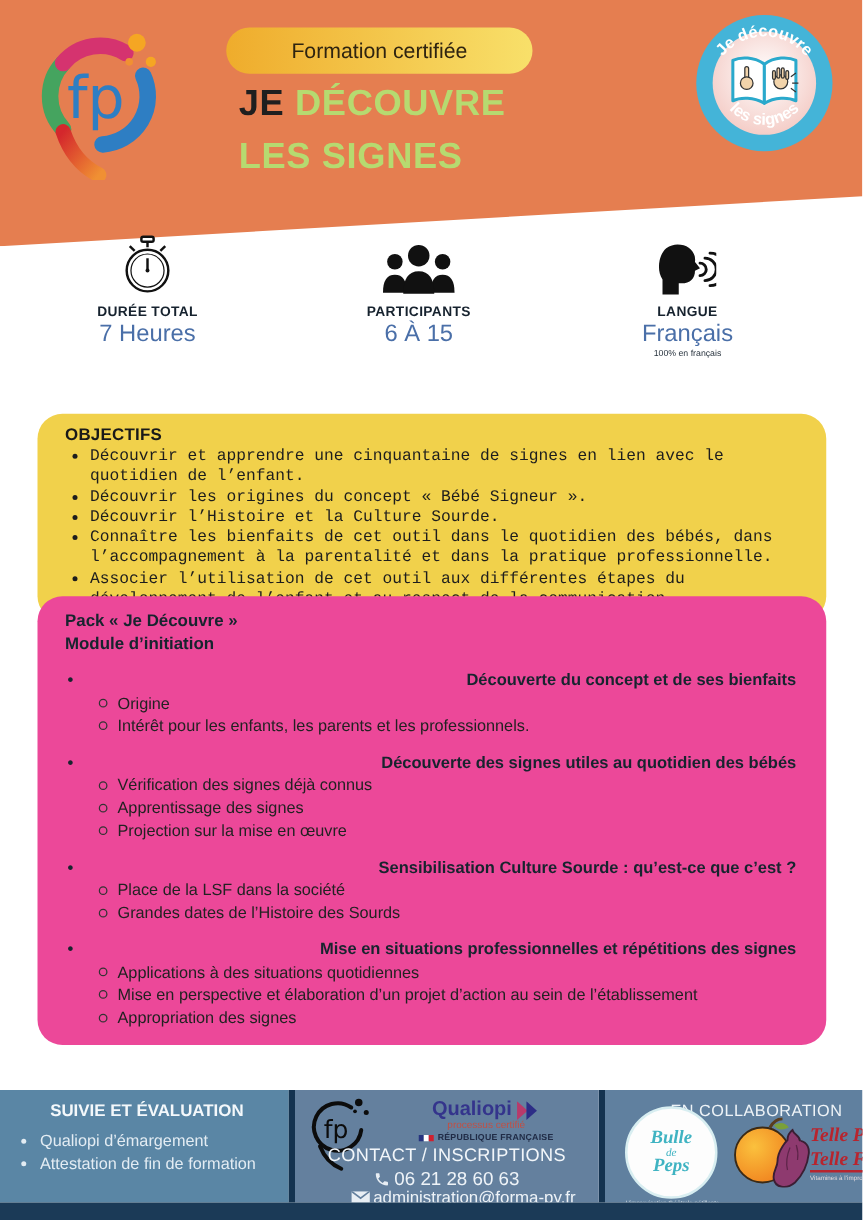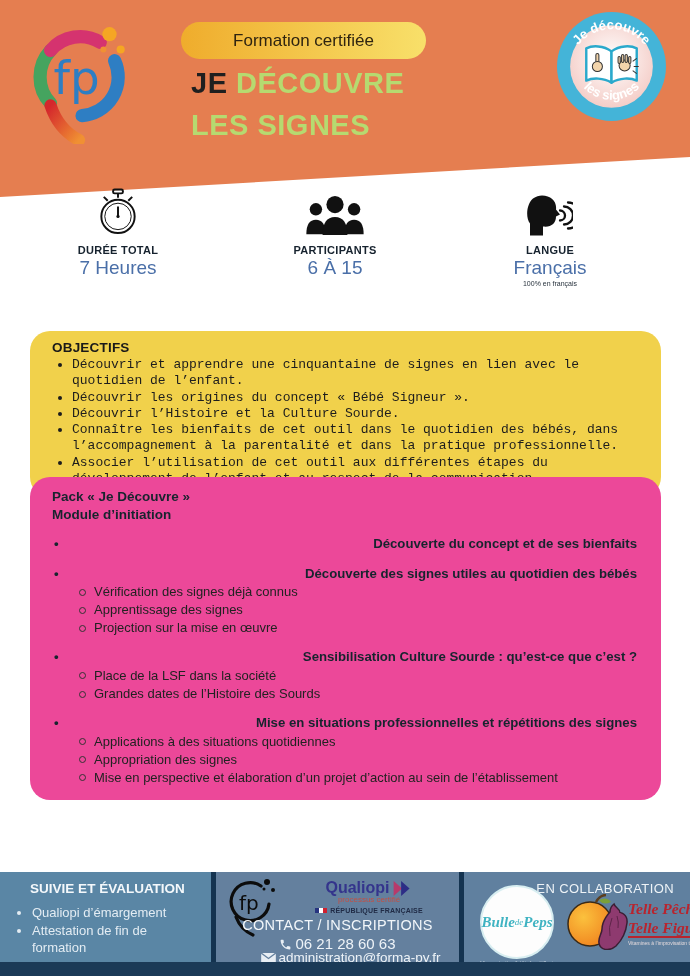--- a/index.html
+++ b/index.html
@@ -54,21 +54,21 @@
   .pack-section-title { font-size:13.2px; font-weight:bold; color:#17242e; padding-left:17px; position:relative; line-height:1.25;text-align:right; }
   .pack-section-title::before { content:"\2022"; position:absolute; left:2px; }
   .sub { margin-top:2px; list-style:none; }
   .sub li { font-size:13px; color:#222; line-height:1.24; padding-left:42px; position:relative; margin-top:2px; }
   .sub li::before {
     content:""; position:absolute; left:27px; top:4.5px;
     width:5px; height:5px; border:1.3px solid #333; border-radius:50%;
   }
   
   .footer { position:absolute; left:0; top:872px; width:690px; height:90px; display:flex; }
-  .f-left  { width:211px; background:#5a86a5; padding:9px 12px 0 16px; }
+  .f-left  { width:231px; background:#5a86a5; padding:9px 12px 0 16px; }
   .f-div   { width:5px; background:#143350; }
   .f-mid   { width:243px; background:#64809e; position:relative; }
   .f-right { flex:1; background:#60809f; position:relative; }
   .f-left h4 { font-size:13.5px; color:#f4f8fb; text-align:center; }
   .f-left ul { margin-top:9px; padding-left:16px; }
   .f-left li { font-size:13px; color:#e3ecf3; line-height:1.3; margin-top:1px; }
   .fp-black { position:absolute; left:6px; top:4px; }
   .qualiopi { position:absolute; left:68px; top:7px; width:170px; text-align:center; }
   .q-row { display:flex; align-items:center; justify-content:center; gap:3px; }
   .q-word { font-size:16px; font-weight:bold; color:#34348c; }
@@ -77,21 +77,21 @@
   .flag { display:inline-flex; }
   .flag i { width:4px; height:5px; display:block; }
   .contact-title { position:absolute; top:45px; width:100%; text-align:center; font-size:14.5px; color:#f2f6fa; letter-spacing:.3px; }
   .contact-phone { position:absolute; top:63px; width:100%; text-align:center; font-size:15px; color:#eef3f8; }
   .contact-email { position:absolute; top:78px; width:100%; text-align:center; font-size:13.5px; color:#eef3f8;margin-left:13px; }
   .contact-phone svg, .contact-email svg { vertical-align:-2px; margin-right:3px; }
   .collab-title { position:absolute; top:9px; right:16px; font-size:13px; color:#eef3f7; letter-spacing:.4px; }
   .bulle {
     position:absolute; left:16px; top:13px; width:74px; height:74px;
     background:#fdfdfd; border-radius:50%;
-    display:flex; flex-direction:row; align-items:center; justify-content:center;
+    display:flex; flex-direction:column; align-items:center; justify-content:center;
     font-family:"Liberation Serif", serif; font-style:italic; color:#3fb3c2; line-height:.95;
     border:2px solid #d8eef1;
   }
   .bulle .b1, .bulle .b3 { font-size:15px; font-weight:bold; }
   .bulle .b2 { font-size:9px; }
   .bulle-caption { position:absolute; left:0; top:88px; width:108px; text-align:center; font-size:5px; color:#dbe4ec; }
   .telle-fruits { position:absolute; left:102px; top:22px; }
   .telle-text {
     position:absolute; left:164px; top:27px;
     font-family:"Liberation Serif", serif; font-style:italic; font-weight:bold;
@@ -234,20 +234,24 @@
     <li>Associer l’utilisation de cet outil aux différentes étapes du développement de l’enfant et au respect de la communication.</li>
   </ul>
 </div>
 
 <div class="box-teal">
   <div class="pack-title">Pack « Je Découvre »</div>
   <div class="pack-title">Module d’initiation</div>
 
   <div class="pack-section">
     <div class="pack-section-title">Découverte du concept et de ses bienfaits</div>
+    <ul class="sub">
+      <li>Origine</li>
+      <li>Intérêt pour les enfants, les parents et les professionnels.</li>
+    </ul>
   </div>
 
   <div class="pack-section">
     <div class="pack-section-title">Découverte des signes utiles au quotidien des bébés</div>
     <ul class="sub">
       <li>Vérification des signes déjà connus</li>
       <li>Apprentissage des signes</li>
       <li>Projection sur la mise en œuvre</li>
     </ul>
   </div>
@@ -257,22 +261,22 @@
     <ul class="sub">
       <li>Place de la LSF dans la société</li>
       <li>Grandes dates de l’Histoire des Sourds</li>
     </ul>
   </div>
 
   <div class="pack-section">
     <div class="pack-section-title">Mise en situations professionnelles et répétitions des signes</div>
     <ul class="sub">
       <li>Applications à des situations quotidiennes</li>
+      <li>Mise en perspective et élaboration d’un projet d’action au sein de l’établissement</li>
       <li>Appropriation des signes</li>
-      <li>Mise en perspective et élaboration d’un projet d’action au sein de l’établissement</li>
     </ul>
   </div>
 </div>
 
 <div class="footer">
 
   <div class="f-left">
     <h4>SUIVIE ET ÉVALUATION</h4>
     <ul>
       <li>Qualiopi d’émargement</li>

